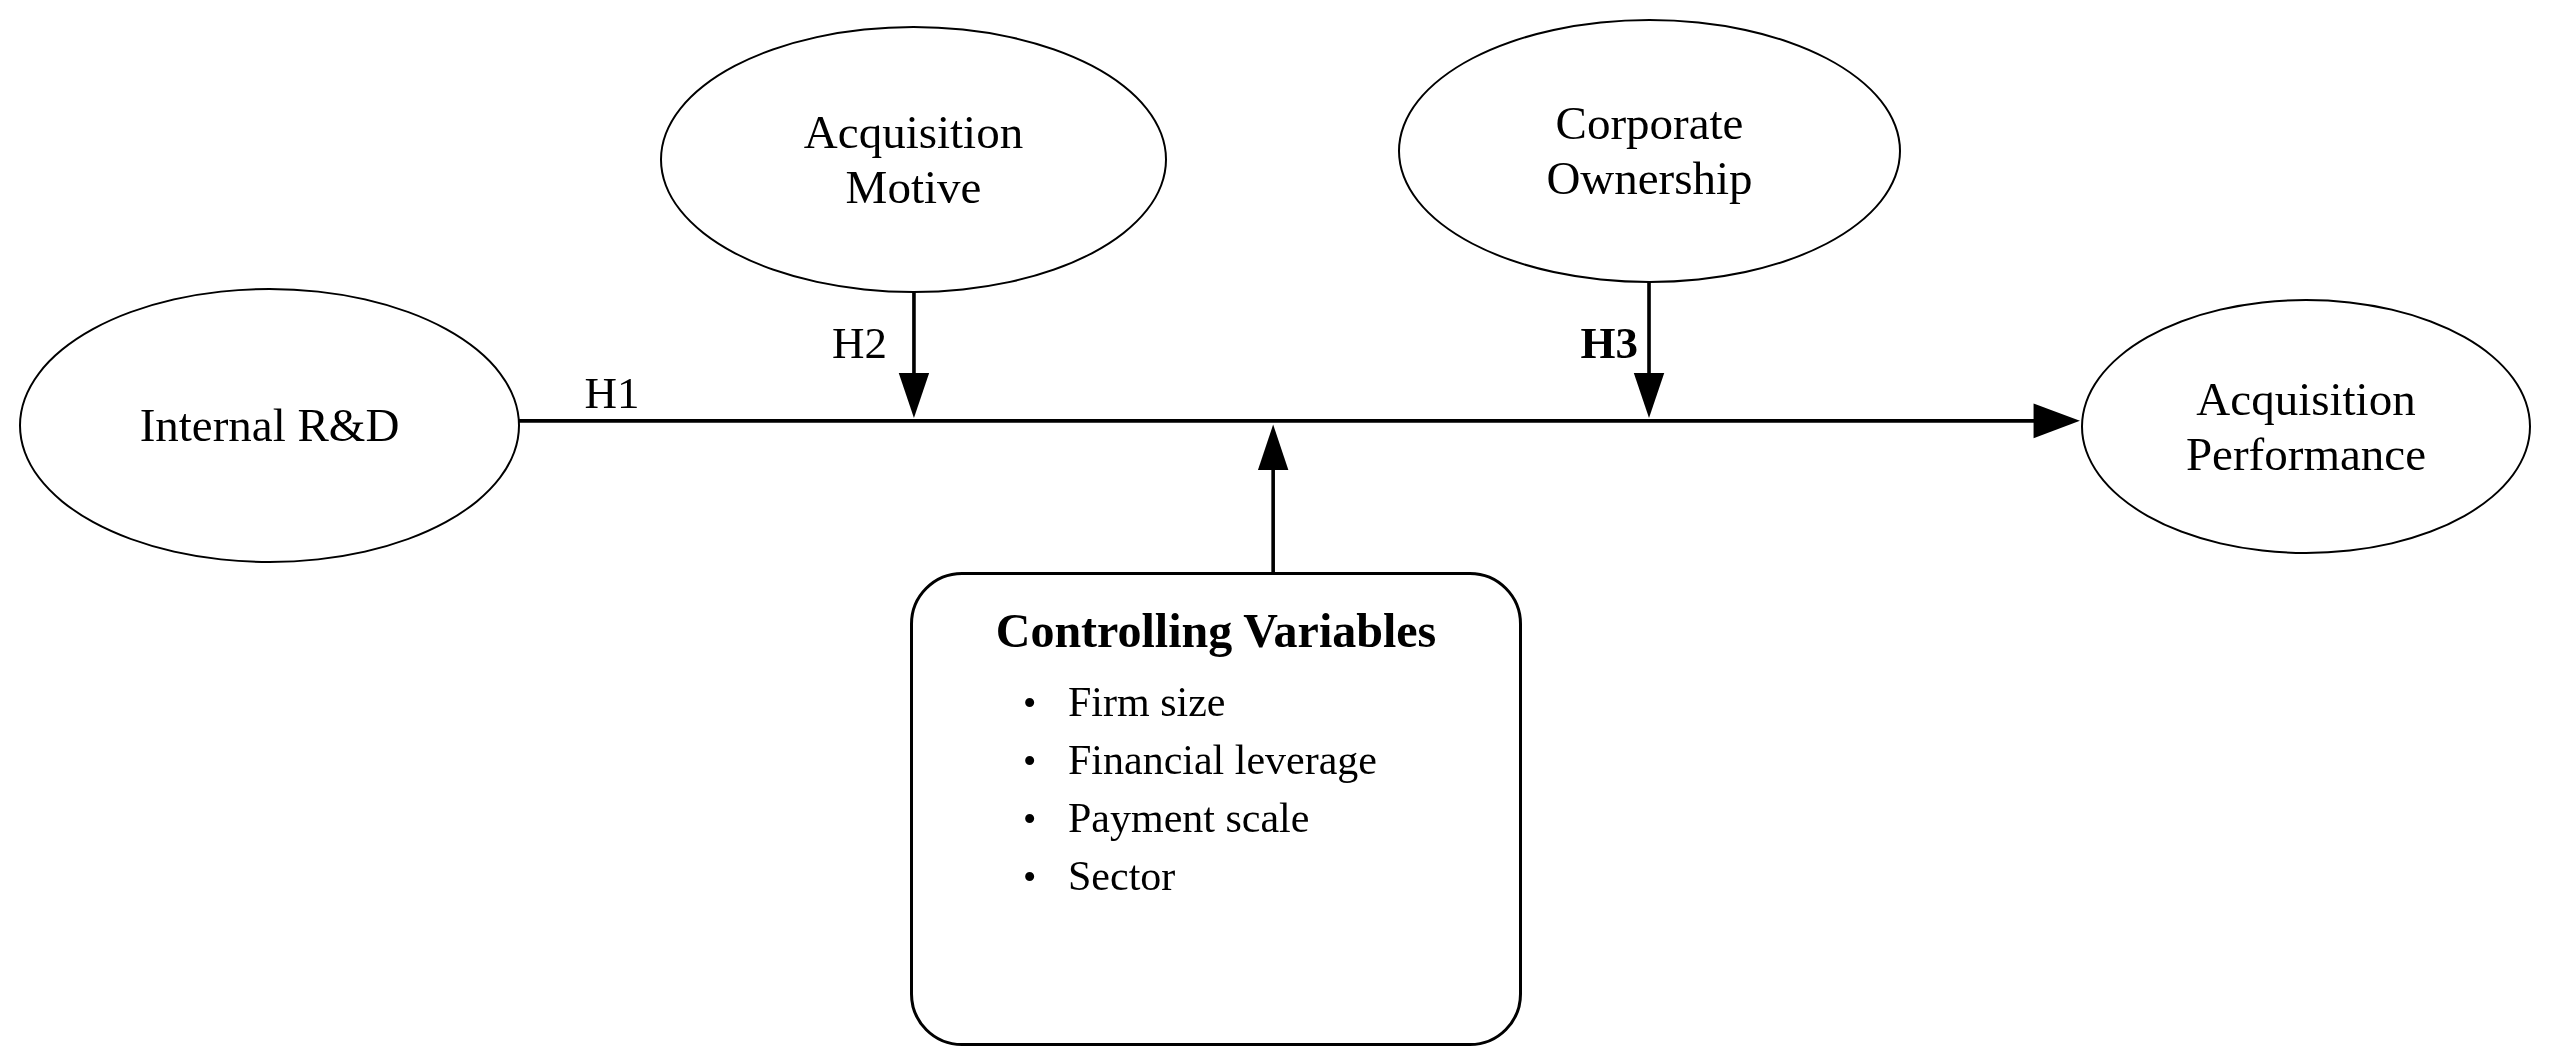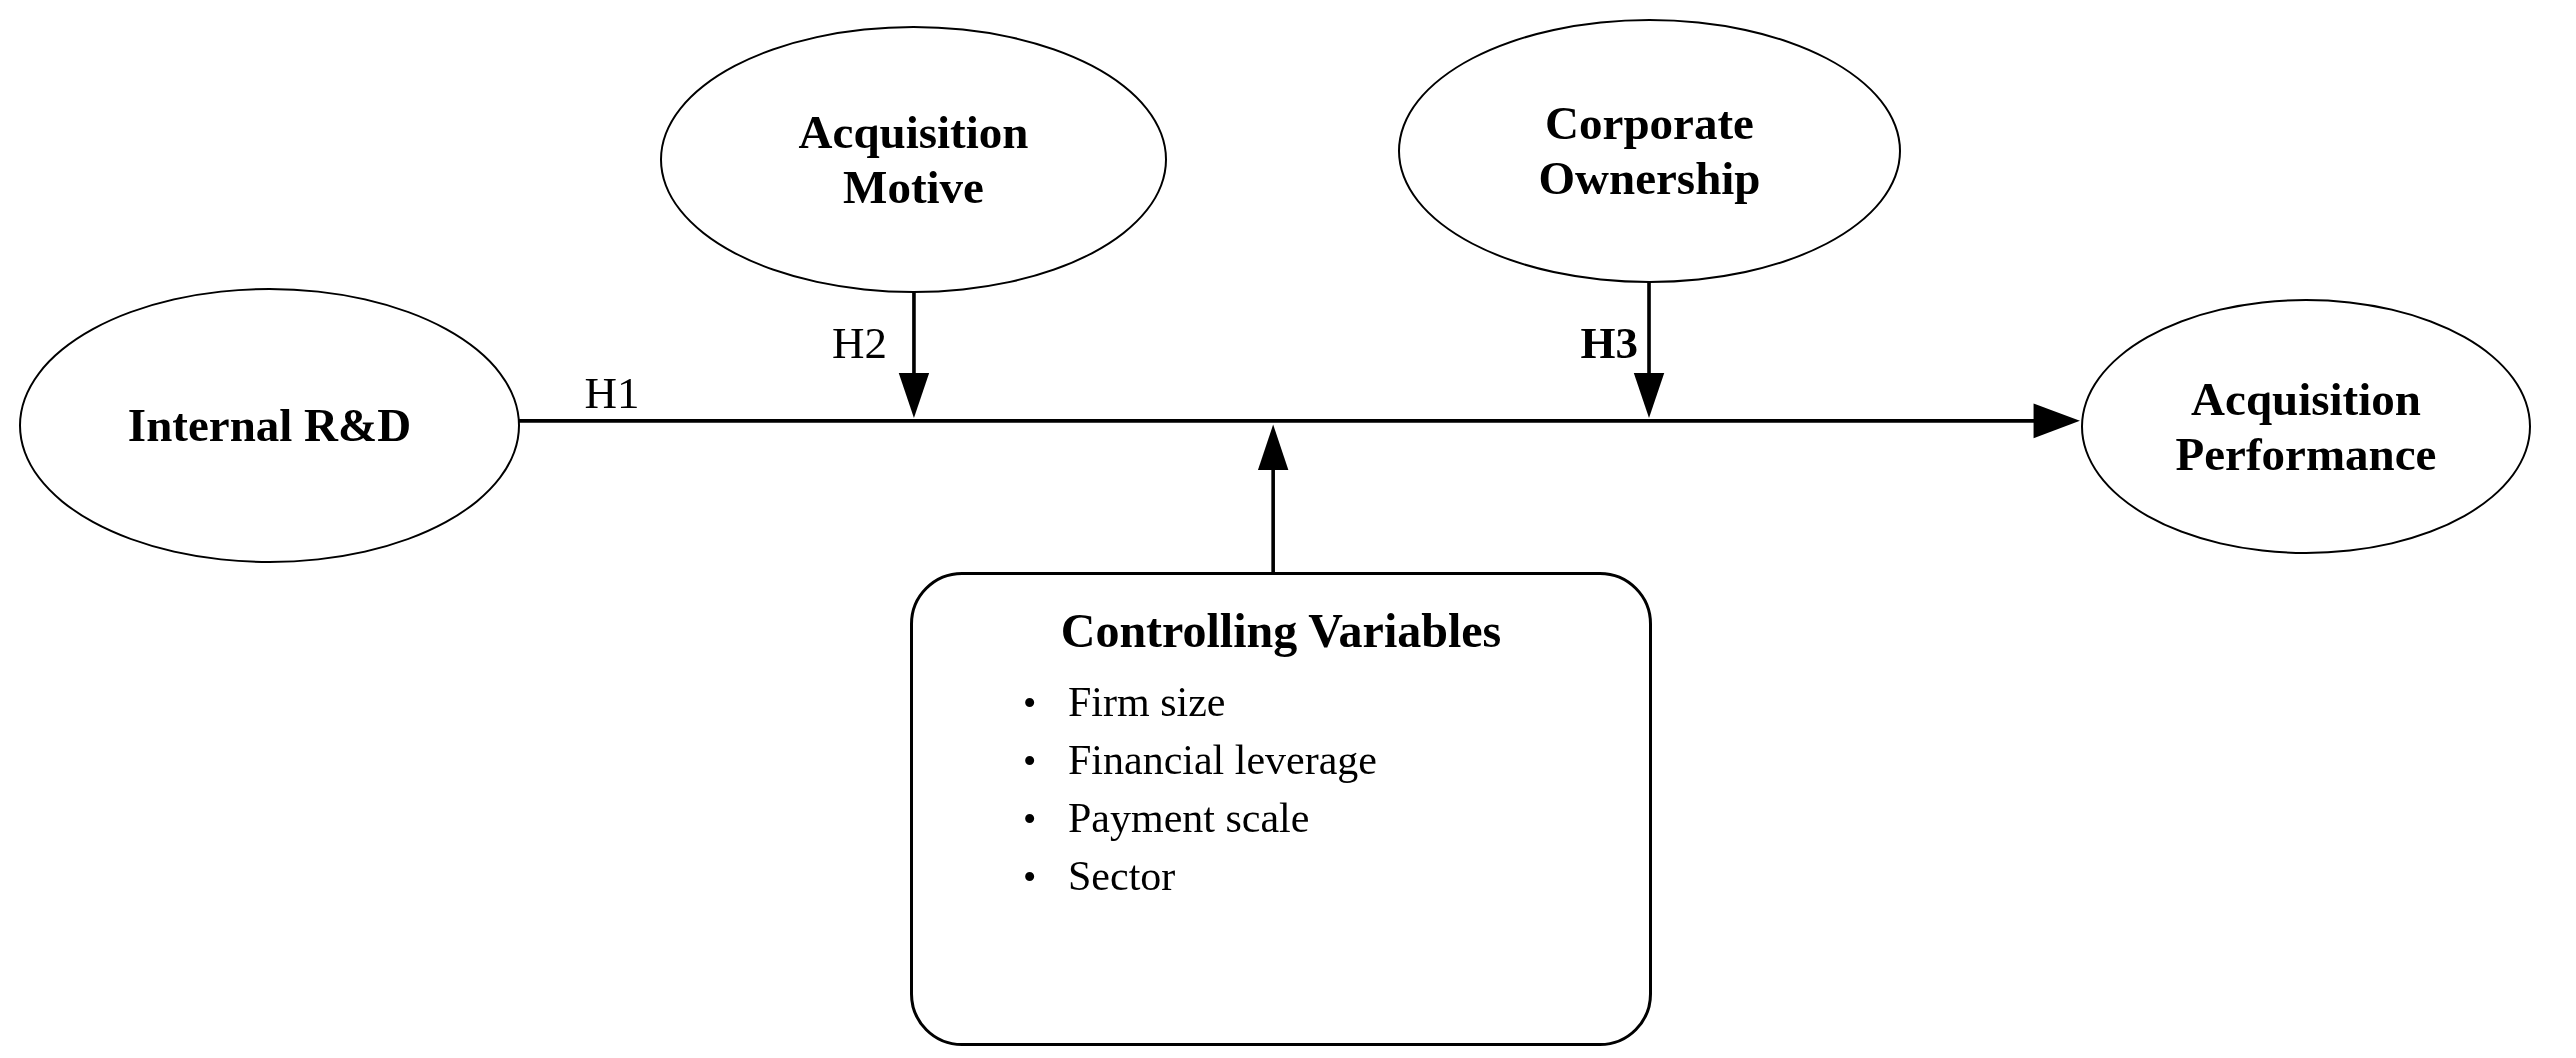--- a/index.html
+++ b/index.html
@@ -38,38 +38,38 @@
     background: #ffffff;
     display: flex;
     align-items: center;
     justify-content: center;
     box-sizing: border-box;
   }
   .ellipse-label {
     display: block;
     max-width: 340px;
     text-align: center;
-    font-weight: bold;
+    font-weight: normal;
     font-size: 47px;
     line-height: 1.16;
   }
   .hypothesis-label {
     position: absolute;
     font-size: 45px;
     line-height: 54px;
     font-weight: normal;
   }
   .hyp-right {
     text-align: right;
   }
   .control-box {
     position: absolute;
     left: 910px;
     top: 572px;
-    width: 742px;
+    width: 612px;
     height: 474px;
     border: 3.6px solid #000000;
     border-radius: 52px;
     background: #ffffff;
     box-sizing: border-box;
     padding-top: 30px;
   }
   .control-title {
     text-align: center;
     font-weight: bold;

